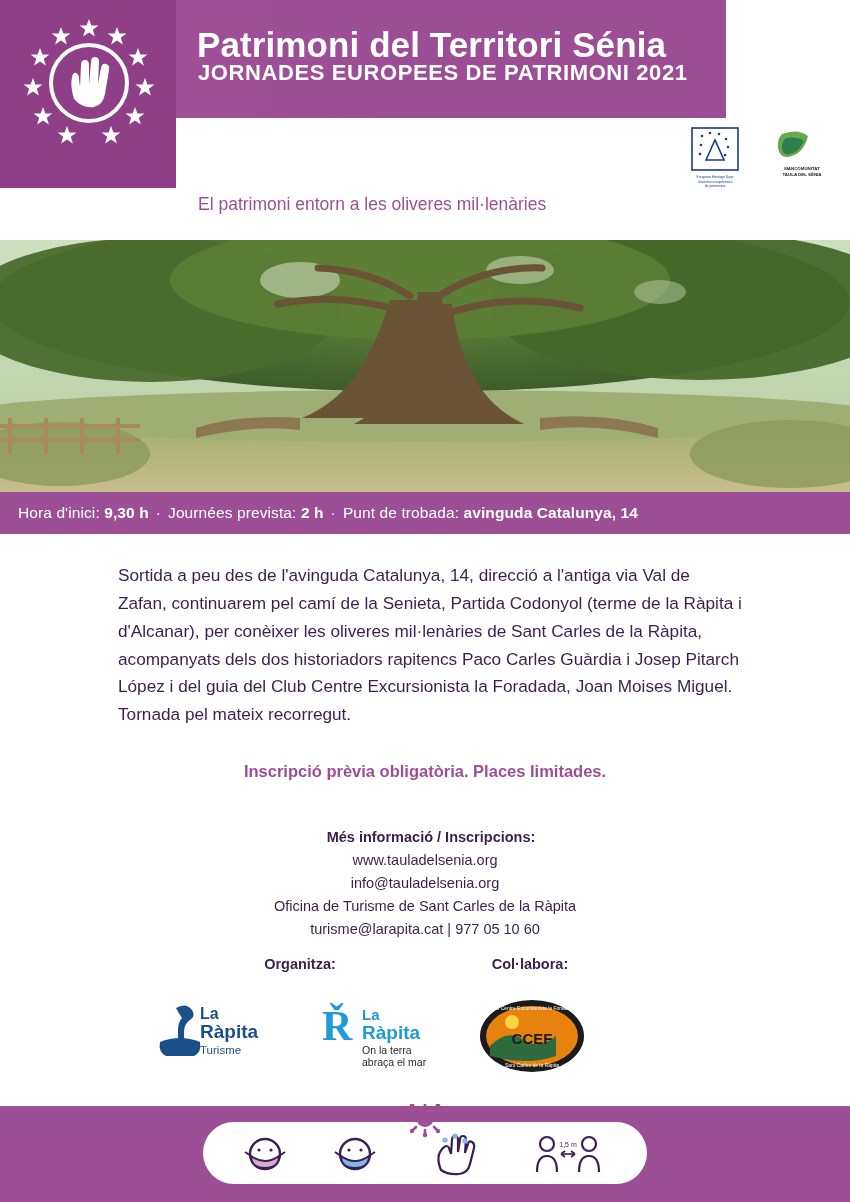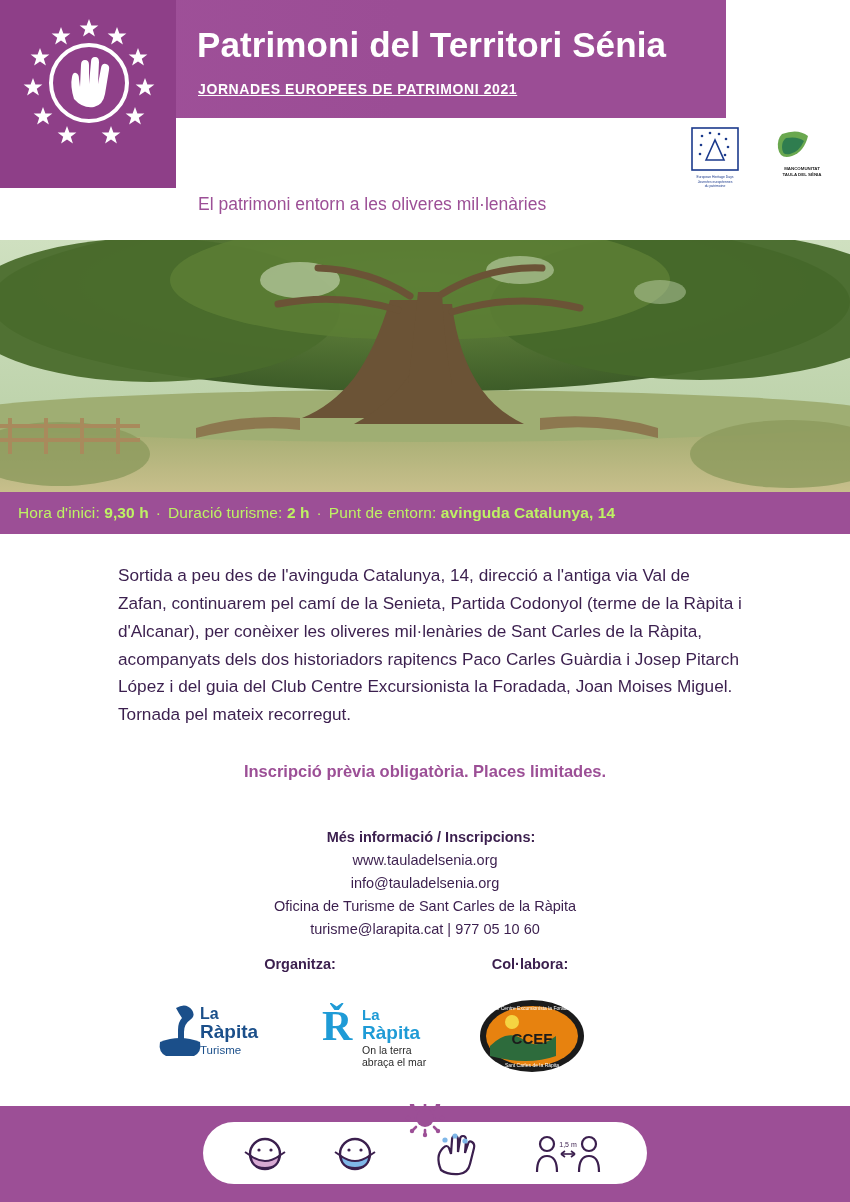--- a/index.html
+++ b/index.html
@@ -56,26 +56,25 @@
     top: 26px;
     font-size: 35px;
     font-weight: bold;
     color: #ffffff;
     letter-spacing: 0.1px;
     line-height: 1.1;
   }
   .title-sub {
     position: absolute;
     left: 198px;
-    top: 81px;
-    font-size: 14px;
+    top: 60px;
+    font-size: 22px;
     font-weight: bold;
     color: #ffffff;
     letter-spacing: 0.6px;
-    text-decoration: underline;
   }
   .place {
     position: absolute;
     left: 198px;
     top: 132px;
     font-size: 21px;
     font-weight: bold;
     color: #3c1a4e;
     letter-spacing: 0.5px;
     line-height: 1.32;
@@ -117,21 +116,21 @@
   .photo svg { display: block; }
 
   
   .infobar {
     position: absolute;
     left: 0;
     top: 492px;
     width: 850px;
     height: 42px;
     background: #9c4f96;
-    color: #bef264;
+    color: #ffffff;
     font-size: 15.5px;
     display: flex;
     align-items: center;
     padding-left: 18px;
     box-sizing: border-box;
     letter-spacing: 0.1px;
   }
   .infobar b { font-weight: bold; }
   .dot-sep { padding: 0 7px; }
 
@@ -344,23 +343,23 @@
         <path d="M46,178 L46,214"></path>
         <path d="M82,178 L82,214"></path>
         <path d="M118,178 L118,214"></path>
       </g>
     </svg>
   </div>
 
   <div class="infobar">
     <span>Hora d'inici:</span>&nbsp;<b>9,30 h</b>
     <span class="dot-sep">·</span>
-    <span>Duració turisme:</span>&nbsp;<b>2 h</b>
+    <span>Journées prevista:</span>&nbsp;<b>2 h</b>
     <span class="dot-sep">·</span>
-    <span>Punt de entorn:</span>&nbsp;<b>avinguda Catalunya, 14</b>
+    <span>Punt de trobada:</span>&nbsp;<b>avinguda Catalunya, 14</b>
   </div>
 
   <div class="body-text">Sortida a peu des de l'avinguda Catalunya, 14, direcció a l'antiga via Val de Zafan, continuarem pel camí de la Senieta, Partida Codonyol (terme de la Ràpita i d'Alcanar), per conèixer les oliveres mil·lenàries de Sant Carles de la Ràpita, acompanyats dels dos historiadors rapitencs Paco Carles Guàrdia i Josep Pitarch López i del guia del Club Centre Excursionista la Foradada, Joan Moises Miguel. Tornada pel mateix recorregut.</div>
 
   <div class="notice">Inscripció prèvia obligatòria. Places limitades.</div>
 
   <div class="contact">
     <div class="lead">Més informació / Inscripcions:</div>
     <div>www.tauladelsenia.org</div>
     <div>info@tauladelsenia.org</div>

